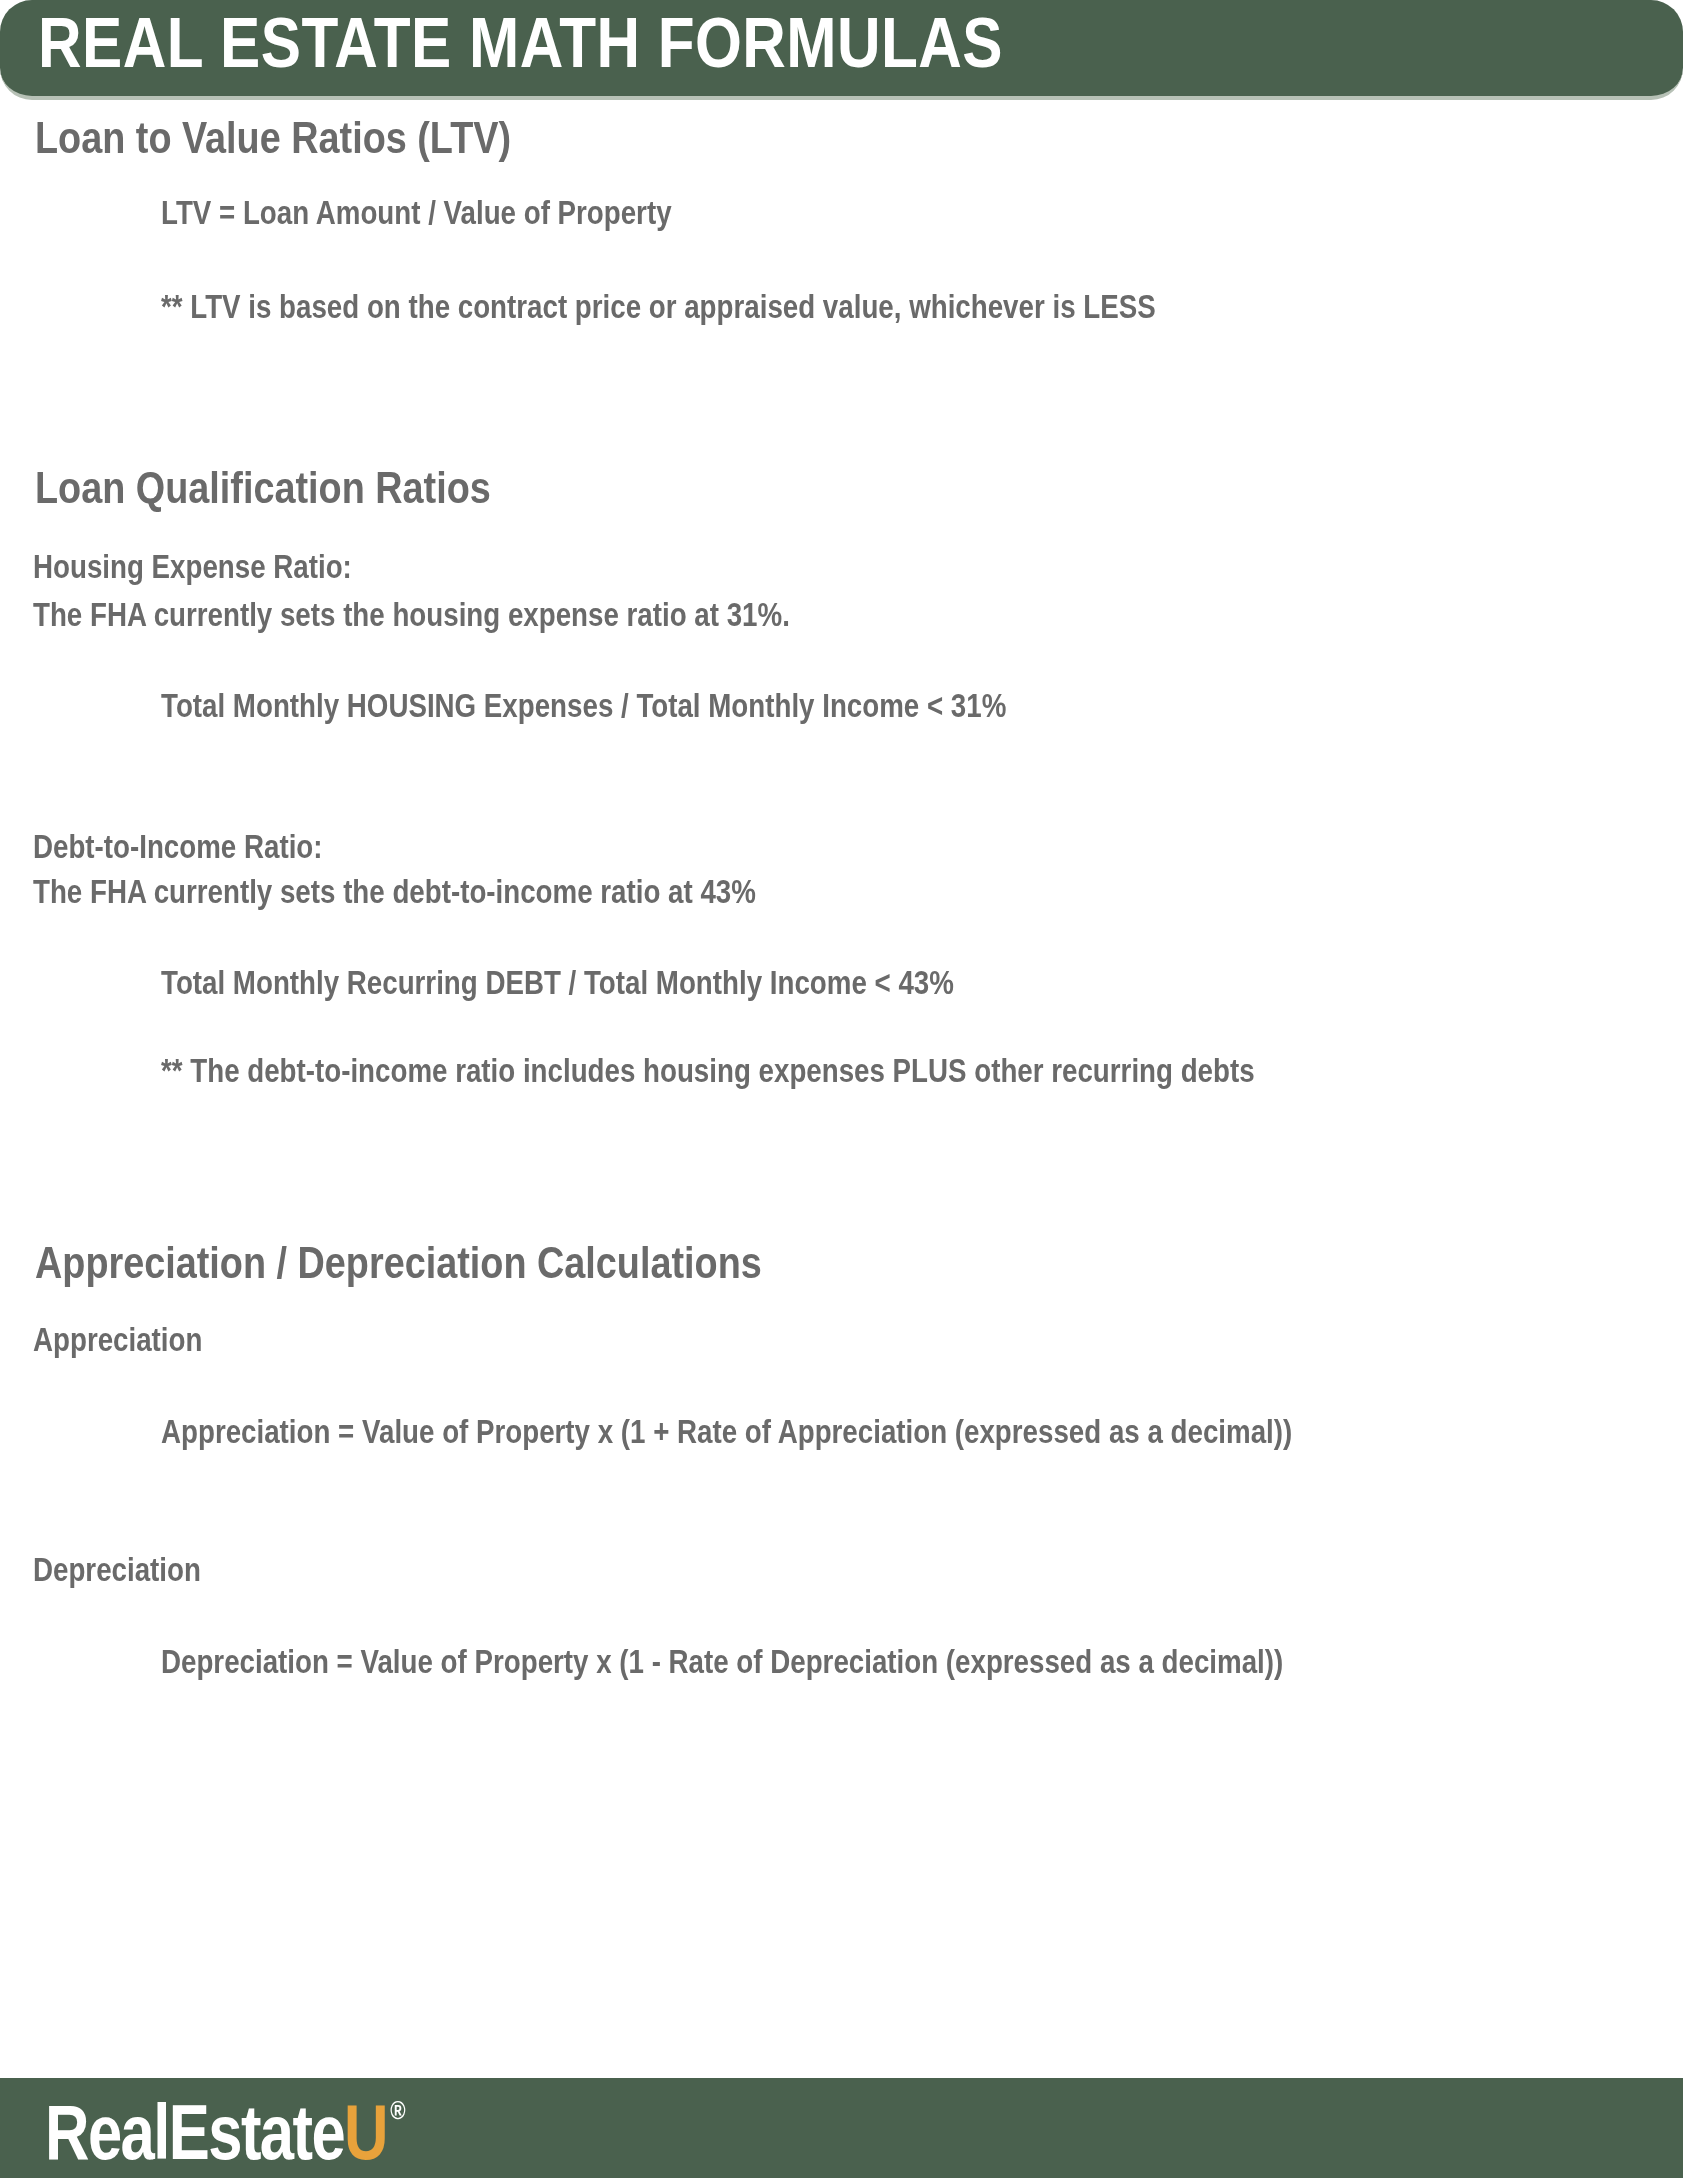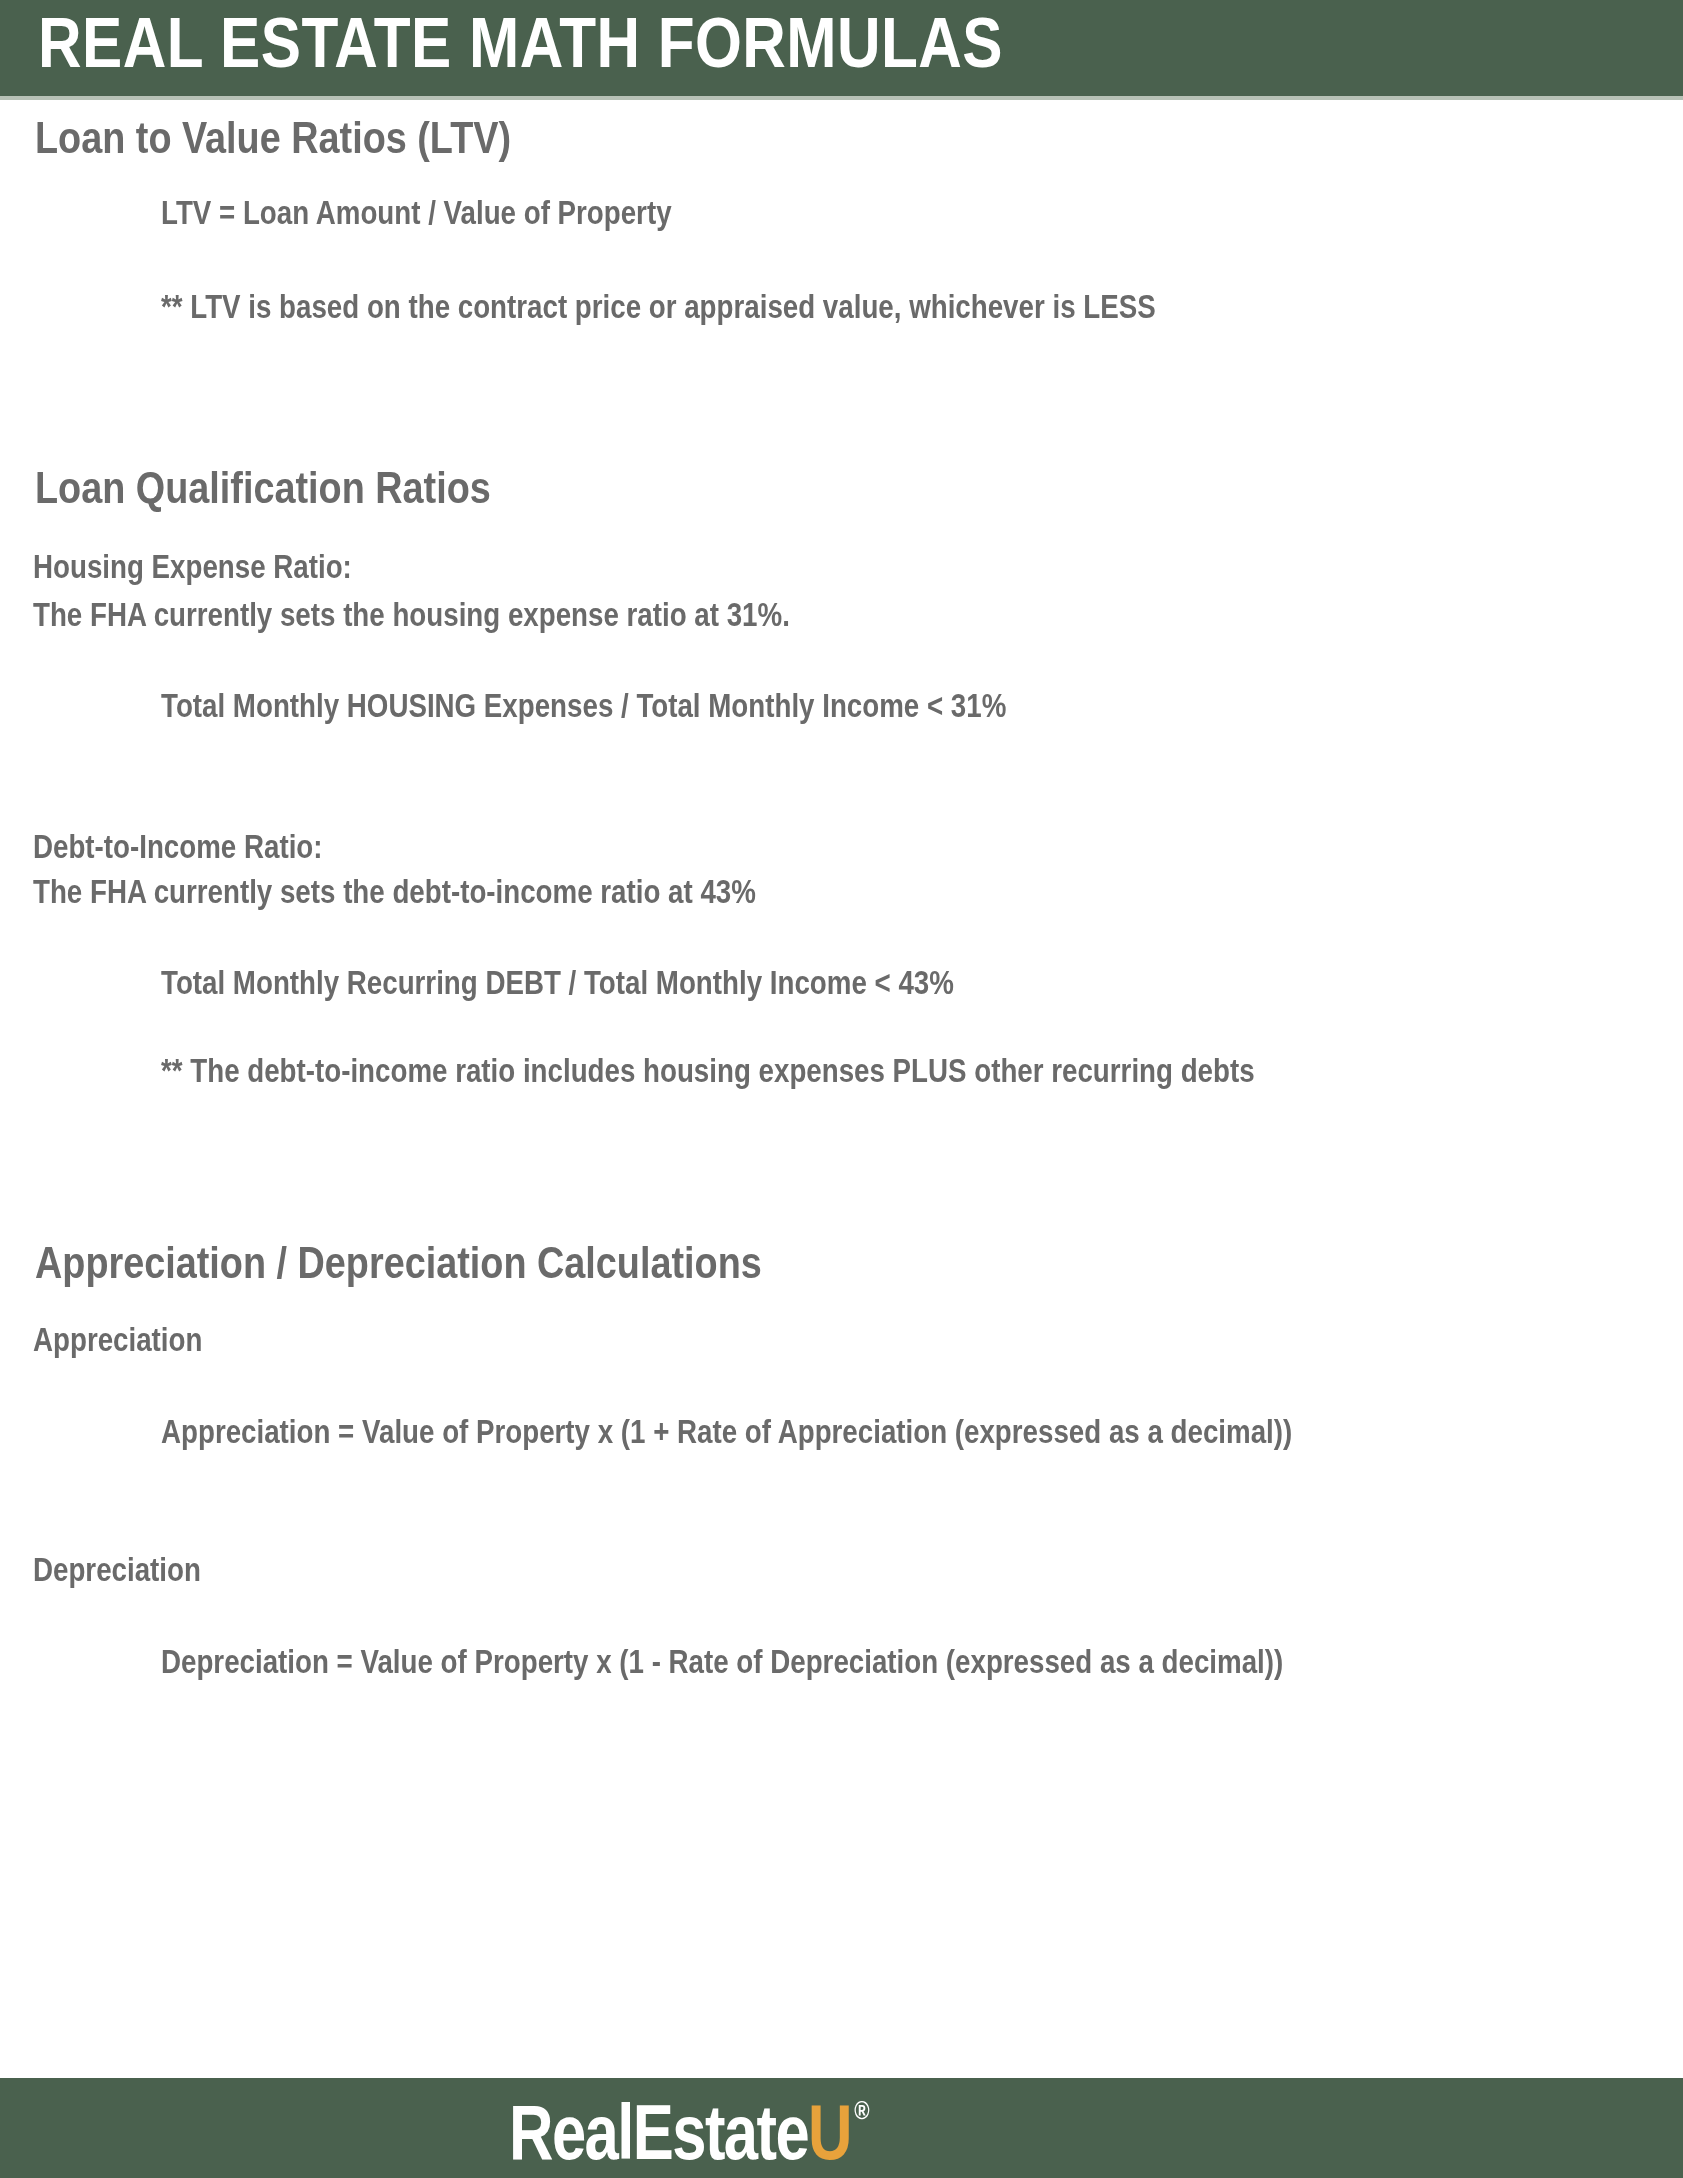--- a/index.html
+++ b/index.html
@@ -16,20 +16,21 @@
     overflow: hidden;
   }
   
   .header-bar {
     position: absolute;
     top: 0; left: 0;
     width: 1683px;
     height: 96px;
     background: #4a614e;
     border-bottom: 4px solid #b7c1b6;
+    border-radius: 32px;
   }
   .header-title {
     position: absolute;
     left: 38px;
     top: 2px;
     font-size: 71px;
     font-weight: bold;
     color: #ffffff;
     white-space: nowrap;
     letter-spacing: 0.5px;
@@ -62,21 +63,20 @@
     top: 2078px;
     width: 1683px;
     height: 100px;
     background: #4a614e;
   }
   .logo-wrap {
     position: absolute;
     left: 0;
     top: 2088px;
     width: 1379px;
-    text-align: center;
   }
   .logo {
     display: inline-block;
     transform: scaleX(0.80);
     transform-origin: center top;
     white-space: nowrap;
   }
   .logo-text {
     font-size: 77px;
     font-weight: bold;

